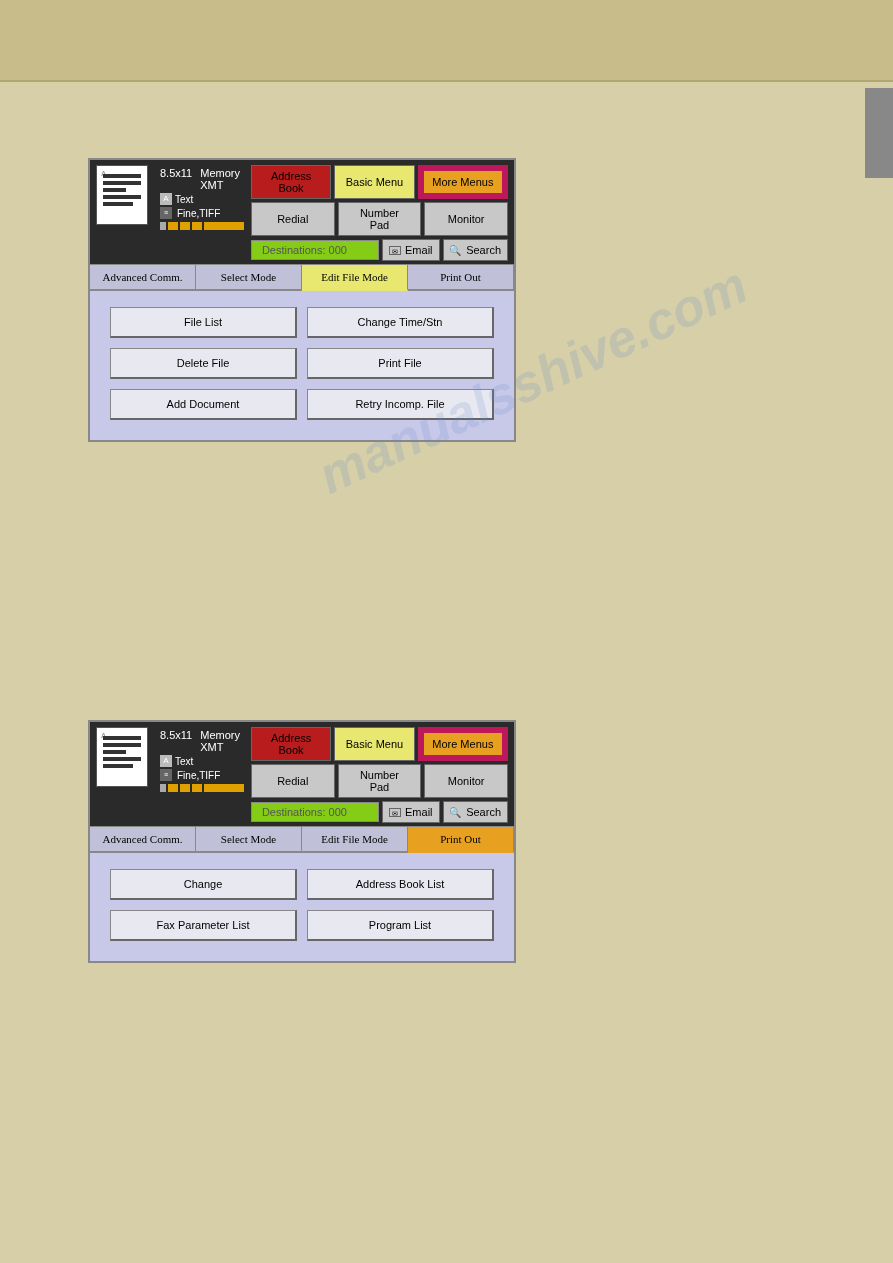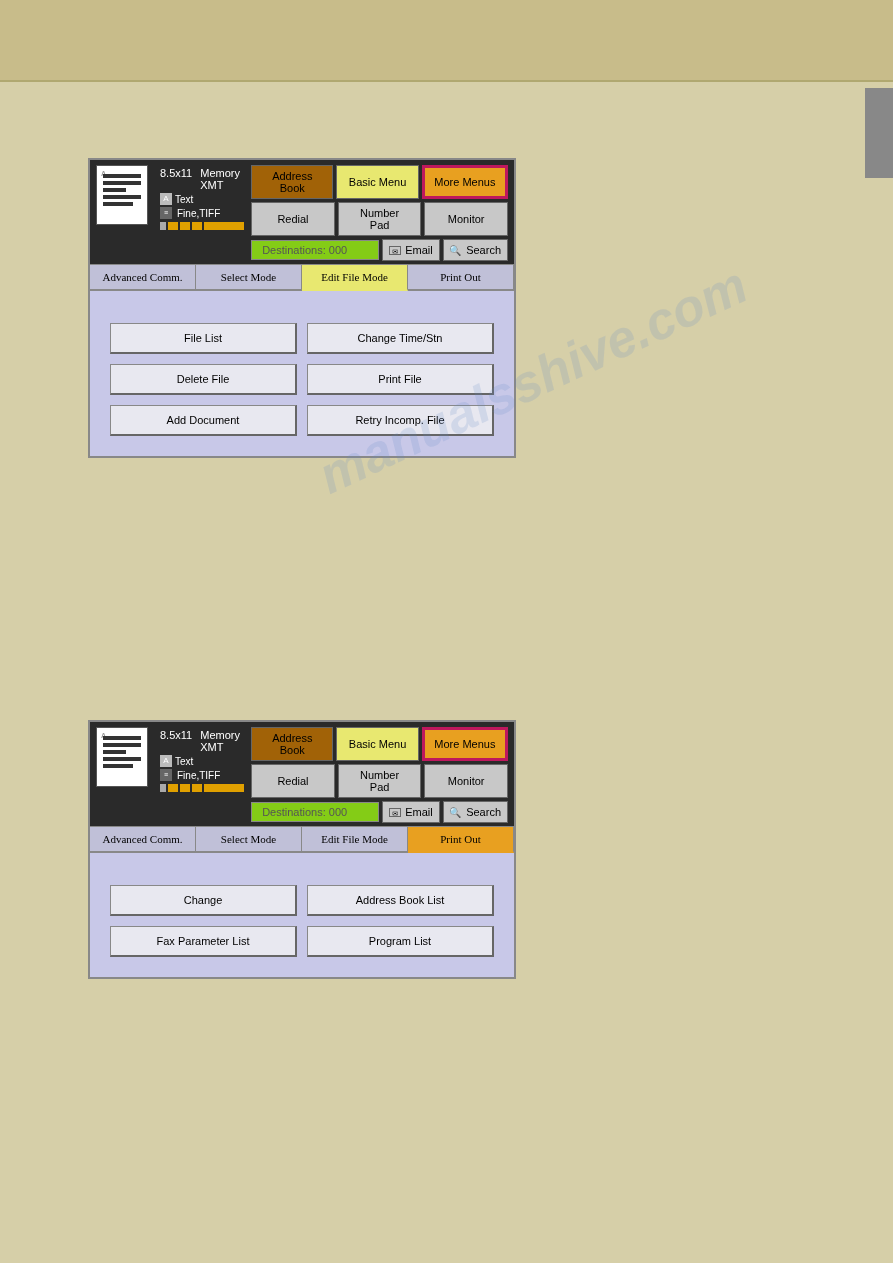--- a/index.html
+++ b/index.html
@@ -75,40 +75,40 @@
       right: 6px;
     }
 
     .preview-line {
       height: 4px;
       background-color: #333;
       margin-bottom: 3px;
     }
 
     .btn-address-book {
-      background-color: #a16207;
+      background-color: #b91c1c;
       border: 1px solid #666;
       padding: 4px 8px;
       font-size: 11px;
       cursor: pointer;
       flex: 1;
     }
 
     .btn-basic-menu {
       background-color: #e8e870;
       border: 1px solid #666;
       padding: 4px 8px;
       font-size: 11px;
       cursor: pointer;
       flex: 1;
     }
 
     .btn-more-menus {
       background-color: #e8a020;
-      border: 3px solid #be185d;
+      border: 6px solid #be185d;
       padding: 4px 8px;
       font-size: 11px;
       cursor: pointer;
       flex: 1;
     }
 
     .btn-gray {
       background-color: #c8c8c8;
       border: 1px solid #666;
       padding: 4px 10px;
@@ -175,21 +175,21 @@
       border-bottom: 2px solid #e8e870;
     }
 
     .tab.active-orange {
       background-color: #e8a020;
       border-bottom: 2px solid #e8a020;
     }
 
     .panel-content {
       background-color: #c8c8e8;
-      padding: 32px 20px 20px;
+      padding: 16px 20px 20px;
     }
 
     .btn-grid {
       display: grid;
       grid-template-columns: 1fr 1fr;
       gap: 10px;
     }
 
     .btn-panel {
       background-color: #e8e8f0;

